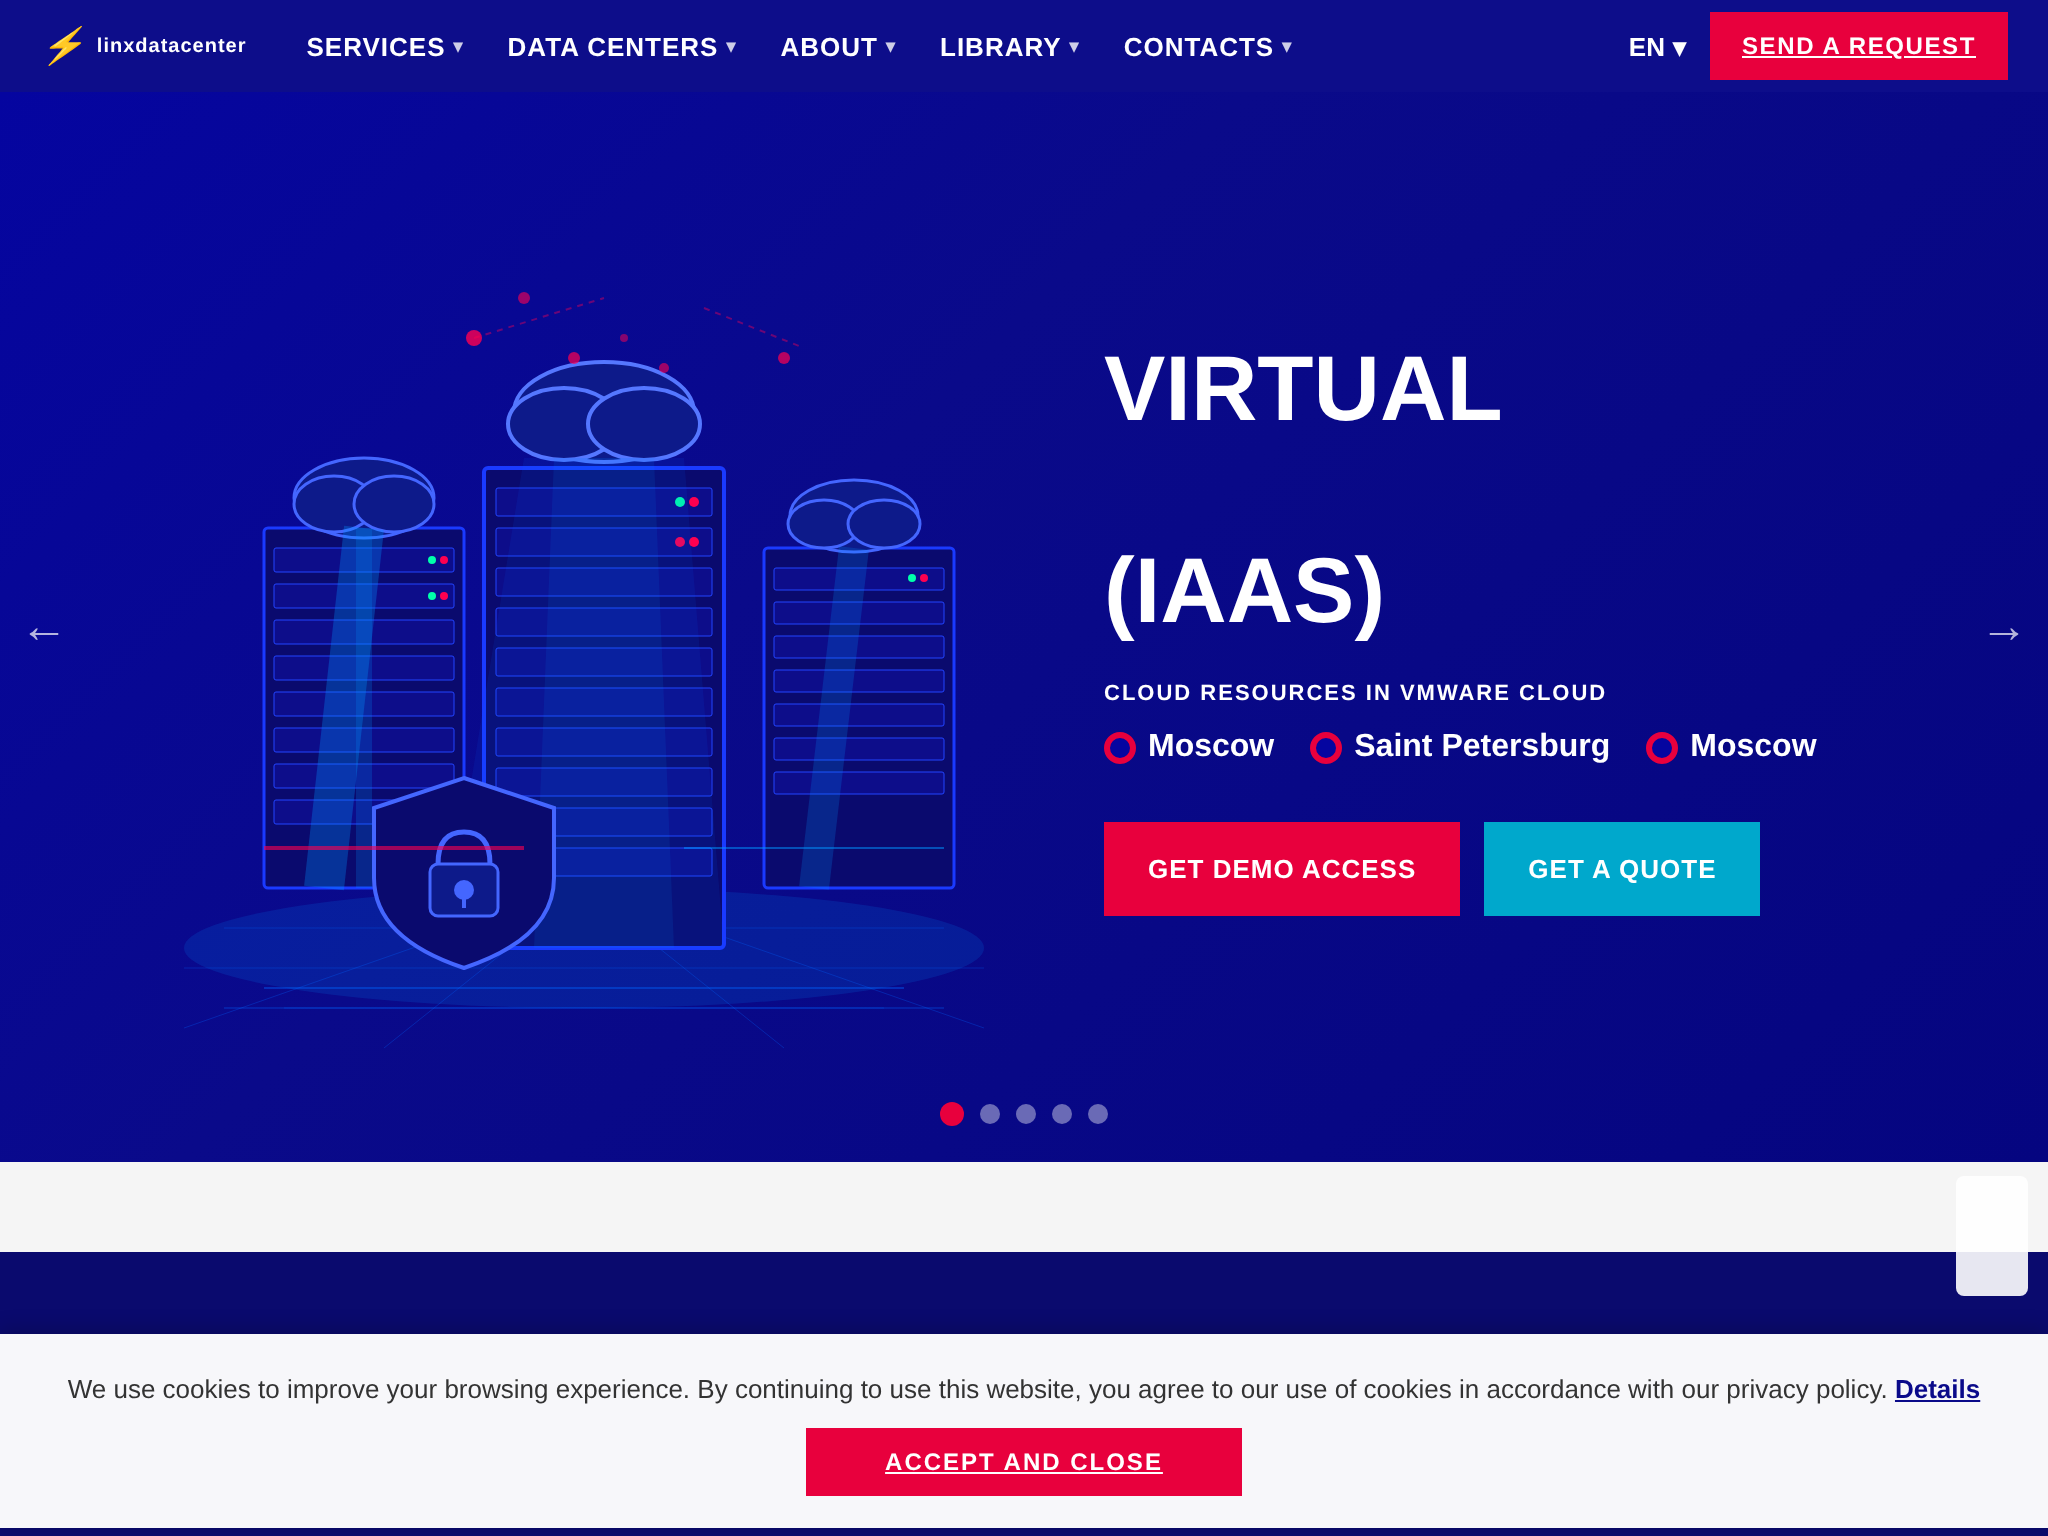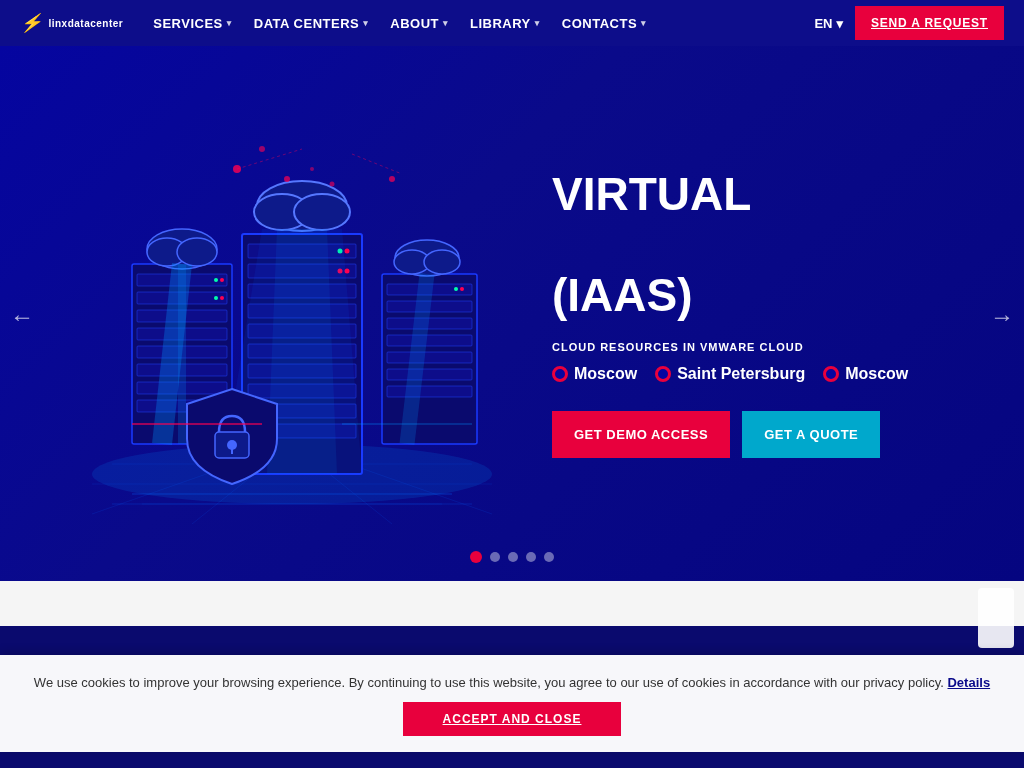--- a/index.html
+++ b/index.html
@@ -229,21 +229,21 @@
 
     
     .below-hero {
       background: #f5f5f5;
       height: 45px;
     }
 
     
     .cookie-banner {
       position: fixed;
-      bottom: 16px;
+      bottom: 4px;
       left: 0;
       width: 1024px;
       background: rgba(255,255,255,0.97);
       padding: 18px 30px 16px;
       text-align: center;
       z-index: 100;
       box-shadow: 0 -2px 10px rgba(0,0,0,0.2);
     }
     .cookie-text {
       font-size: 13px;

